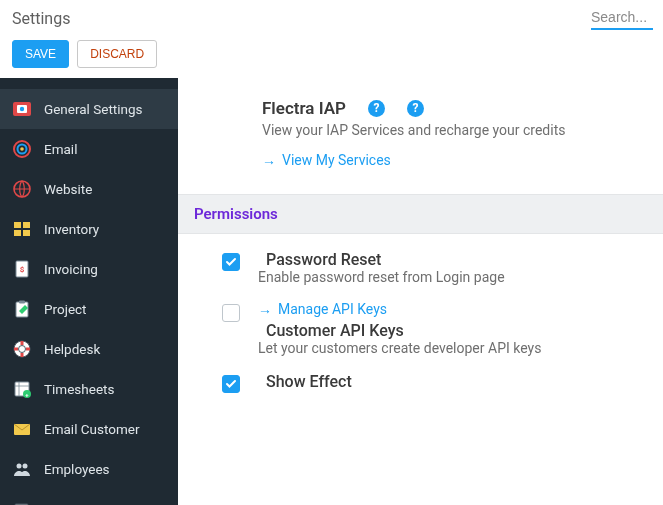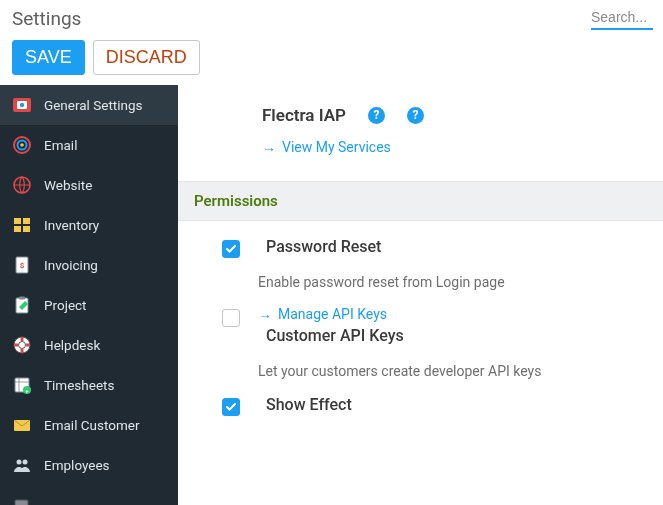--- a/index.html
+++ b/index.html
@@ -1,42 +1,42 @@
 <!DOCTYPE html>
 <html><head>
 <meta charset="utf-8">
 <style>
   * { box-sizing: border-box; margin: 0; padding: 0; }
   body { font-family: -apple-system, BlinkMacSystemFont, "Segoe UI", Roboto, Helvetica, Arial, sans-serif; font-size: 14px; color: #4c4c4c; width: 663px; height: 505px; overflow: hidden; }
   .topbar { display: flex; align-items: center; justify-content: space-between; padding: 6px 10px 2px 12px; }
-  .title { font-size: 19px; color: #5f5f5f; }
+  .title { font-size: 16px; color: #5f5f5f; }
   .search { border: none; border-bottom: 2px solid #1C9EF2; outline: none; font-size: 14px; width: 62px; padding: 3px 0; color: #333; margin-left: 8px; }
   .search::placeholder { color: #8a8a8a; }
   .btnrow { display:flex; gap:8px; padding: 8px 10px 10px 12px; }
-  .btn { border-radius: 3px; padding: 6px 12px; font-size: 18px; cursor: pointer; }
+  .btn { border-radius: 3px; padding: 6px 12px; font-size: 12px; cursor: pointer; }
   .btn.primary { background:#1C9EF2; color:#fff; border:1px solid #1C9EF2; }
   .btn.secondary { background:#fff; color:#c2410c; border:1px solid #c8c8c8; }
   .layout { display:flex; height: calc(505px - 78px); }
   .sidebar { width: 178px; background:#1f2a33; color:#d9dee2; display:flex; flex-direction:column; overflow:hidden; }
   .sb-item { display:flex; align-items:center; gap:12px; padding:10px 12px; cursor:pointer; font-size:13.5px; color:#dfe5e9; }
-  .sb-item.active { background:#2e3b45; }
+  .sb-item.active { background:#2e3b45;margin-top:11px; }
   .sb-icon { width:20px; height:20px; display:flex; align-items:center; justify-content:center; flex-shrink:0; }
   .content { flex:1; background:#fff; overflow:auto; }
   .block { padding: 20px 20px 0 84px; }
   .block h3 { font-size: 17px; font-weight:600; color:#3a3a3a; display:flex; align-items:center; gap:22px; }
   .help-c { display:inline-flex; width:17px; height:17px; border-radius:50%; background:#1C9EF2; color:#fff; font-size:12px; font-weight:700; align-items:center; justify-content:center; }
   .sub { color:#6f6f6f; margin-top:4px; font-size:14px; }
   .link { color:#1C9EF2; display:inline-flex; align-items:center; gap:6px; margin-top:14px; cursor:pointer; font-size:14px; }
   .link .arrow { font-weight:700; }
-  .section-hdr { background:#eef0f2; border:1px solid #e3e5e7; border-left:none; border-right:none; padding:10px 16px; font-weight:600; color:#4d7c0f; margin-top:26px; font-size:15px; }
+  .section-hdr { background:#eef0f2; border:1px solid #e3e5e7; border-left:none; border-right:none; padding:10px 16px; font-weight:600; color:#6d28d9; margin-top:26px; font-size:15px; }
   .opt { display:flex; gap:18px; padding:16px 20px 0 44px; align-items:flex-start; }
   .chk { width:18px; height:18px; border-radius:3px; border:1.5px solid #bfc6cc; display:flex; align-items:center; justify-content:center; cursor:pointer; flex-shrink:0; margin-top:3px; }
   .chk.on { background:#1C9EF2; border-color:#1C9EF2; color:#fff; }
   .opt-body h4 { font-size:16px; font-weight:500; color:#3a3a3a;margin-left:8px; }
-  .opt-body .s { color:#6f6f6f; font-size:14px; margin-top:18px; }
+  .opt-body .s { color:#6f6f6f; font-size:14px; margin-top:0; }
   .opt-body .lnk { color:#1C9EF2; display:inline-flex; gap:6px; align-items:center; margin-bottom:4px; cursor:pointer; font-size:14px; }
   svg { display:block; }
 </style>
 </head>
 <body>
 
 <div class="topbar">
   <div class="title">Settings</div>
   <input class="search" placeholder="Search..." style="">
 </div>
@@ -168,20 +168,21 @@
 
   </div>
 
   <div class="content">
     <div class="block">
       <h3>
         <span>Flectra IAP</span>
         <span class="help-c">?</span>
         <span class="help-c">?</span>
       </h3>
+      <div class="sub">View your IAP Services and recharge your credits</div>
       <div class="link">
         <span class="arrow">→</span>
         <span>View My Services</span>
       </div>
     </div>
 
     <div class="section-hdr">Permissions</div>
 
     <div class="opt">
       <div class="chk on">

